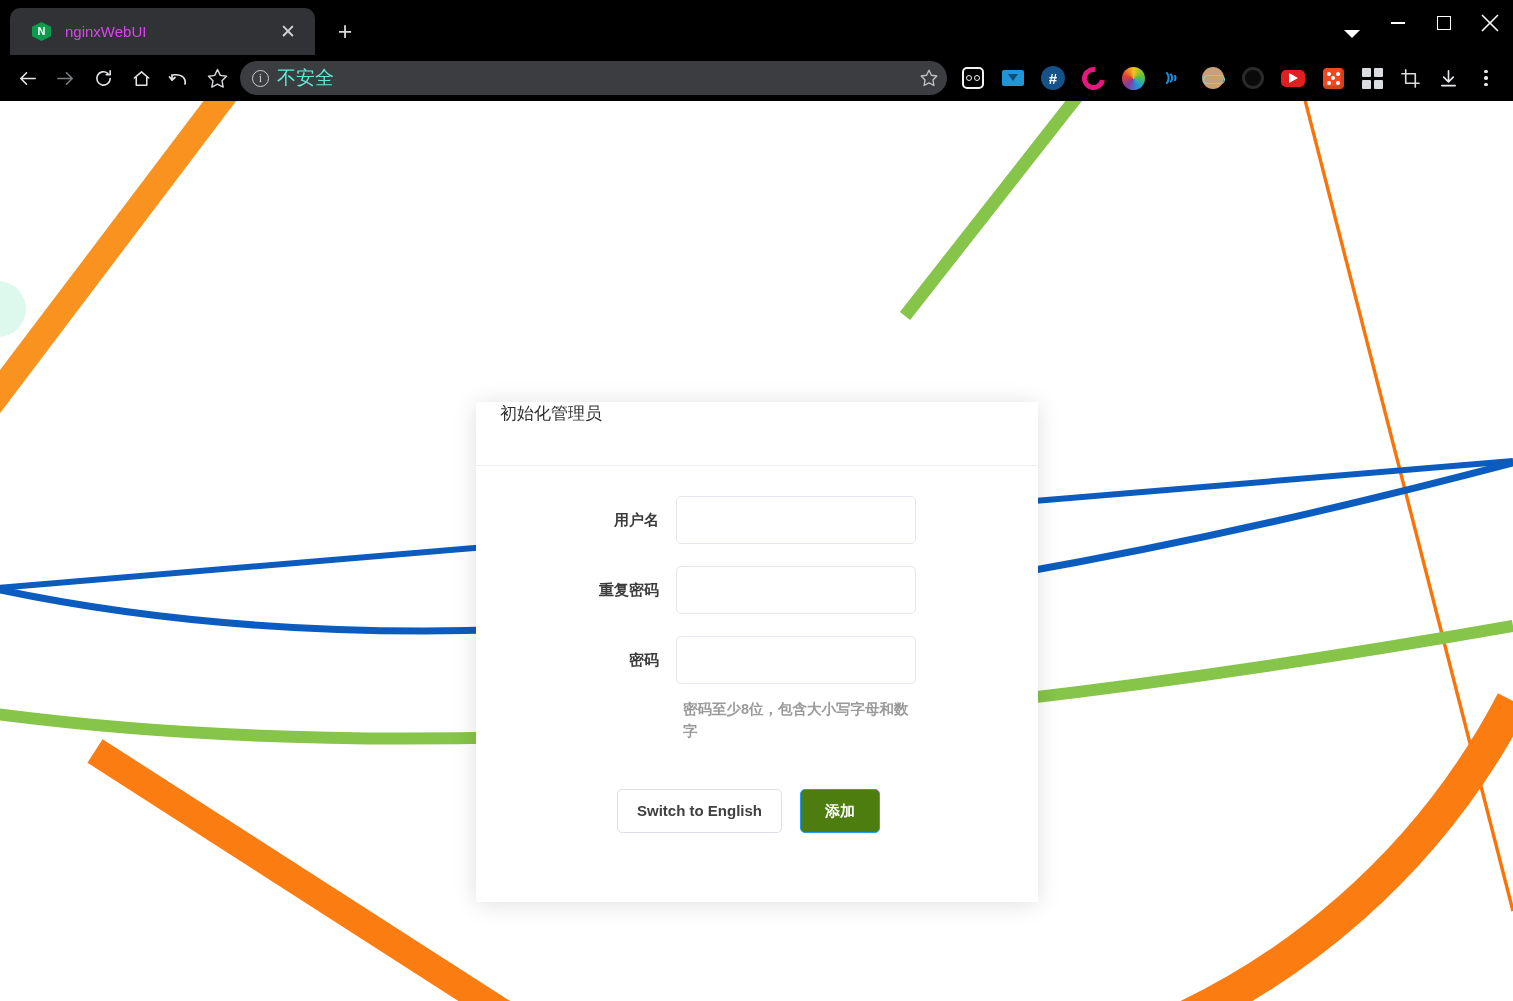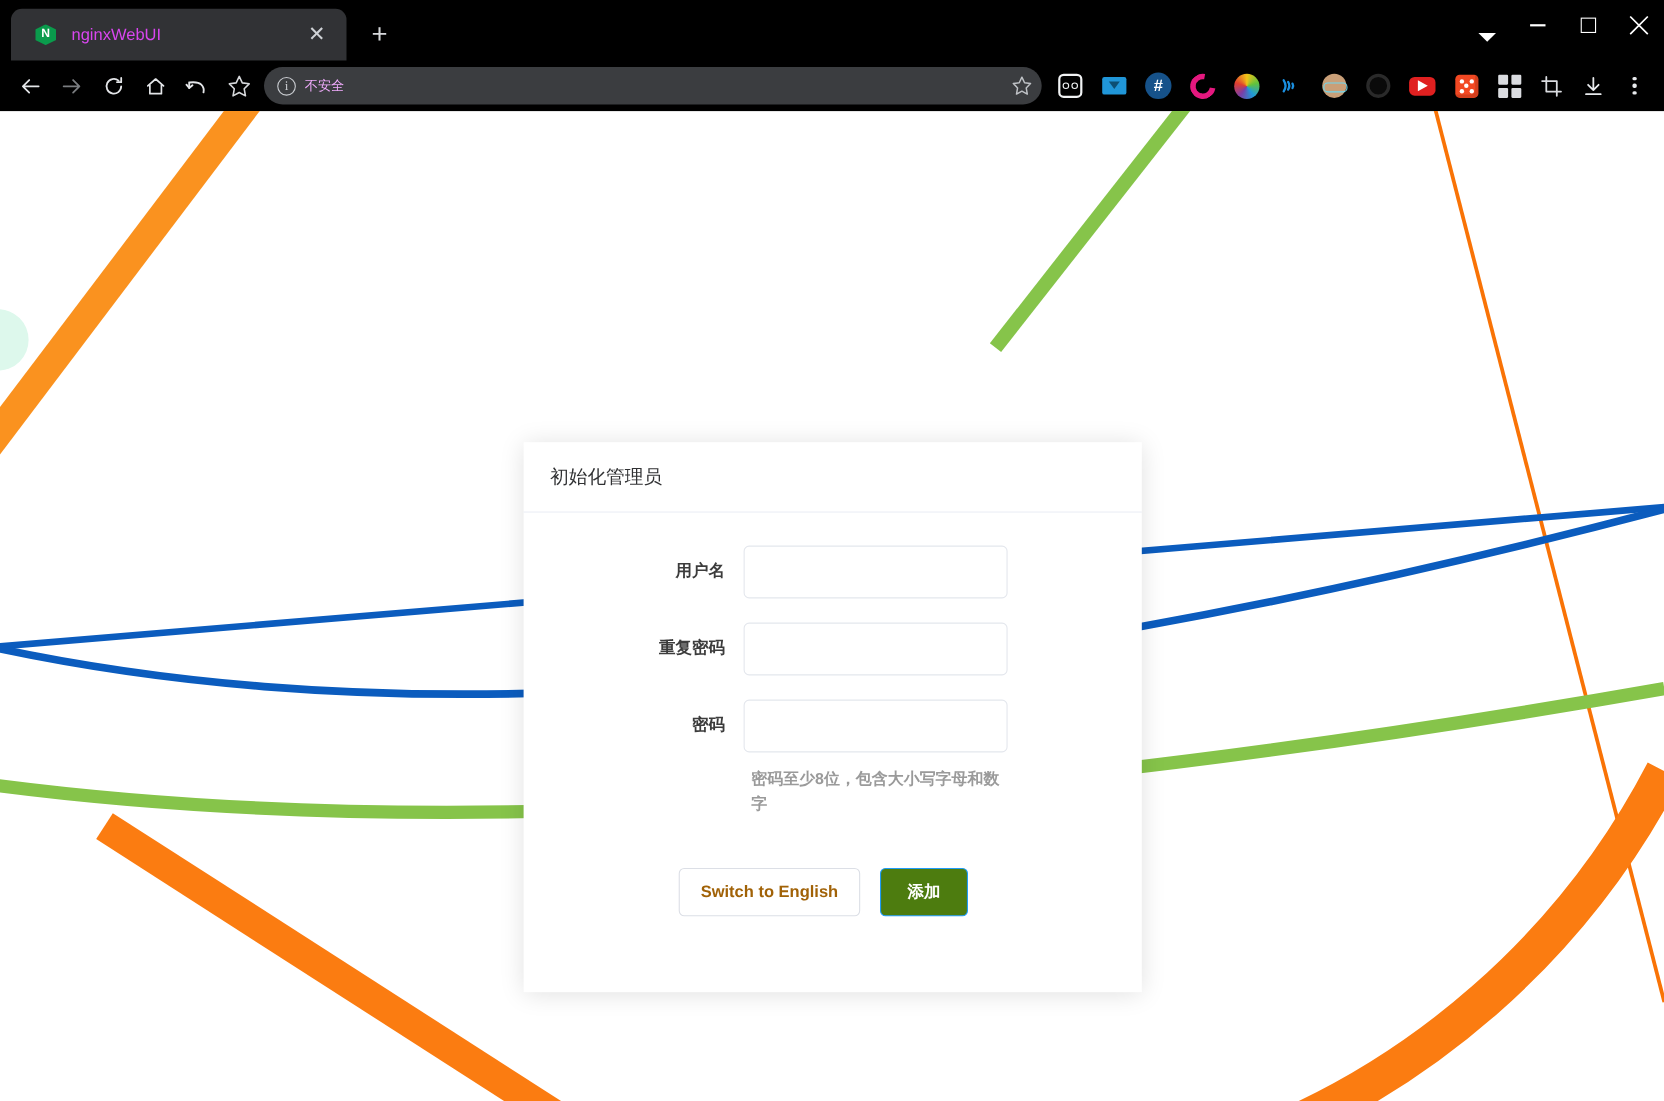--- a/index.html
+++ b/index.html
@@ -118,22 +118,22 @@
   .info-circle {
     width: 17px; height: 17px;
     border: 1.5px solid #c9ccd0;
     border-radius: 50%;
     display:flex; align-items:center; justify-content:center;
     font-size: 12px; font-family: "Liberation Serif", serif;
     color:#c9ccd0; line-height: 1;
     flex: 0 0 17px;
   }
   .notsecure {
-    color: #f0abfc;
-    font-size: 12px;
+    color: #5eead4;
+    font-size: 19px;
     margin-left: 8px;
     white-space: nowrap;
   }
   .url-wrap {
     margin-left: 13px;
     border: 2px solid #f4061b;
     border-radius: 2px;
     padding: 3px 9px 4px 9px;
     display:flex; align-items:center;
     min-width: 0;
@@ -194,21 +194,20 @@
     left: 476px; top: 301px;
     width: 562px; height: 500px;
     background: #ffffff;
     box-shadow: 0 2px 22px rgba(0,0,0,0.13);
     z-index: 5;
   }
   .card-header {
     height: 64px;
     border-bottom: 1px solid #ebeef5;
     display: flex;
-    align-items: center;
     padding-left: 24px;
   }
   .card-title {
     font-size: 17px;
     color: #303133;
     font-weight: normal;
   }
   .card-body { padding: 30px 0 0 0; }
 
   .form-row {
@@ -255,21 +254,21 @@
     border-radius: 5px;
     padding: 0 19px;
     height: 44px;
     line-height: 42px;
     cursor: pointer;
     font-family: "Liberation Sans", sans-serif;
   }
   .btn-default {
     background: #ffffff;
     border: 1px solid #dcdfe6;
-    color: #a16207;
+    color: #404040;
     font-weight: bold;
   }
   .btn-primary {
     background: #4d7c0f;
     border: 1px solid #1f9cf7;
     color: #ffffff;
     font-weight: bold;
     padding: 0 24px;
   }
 </style>

